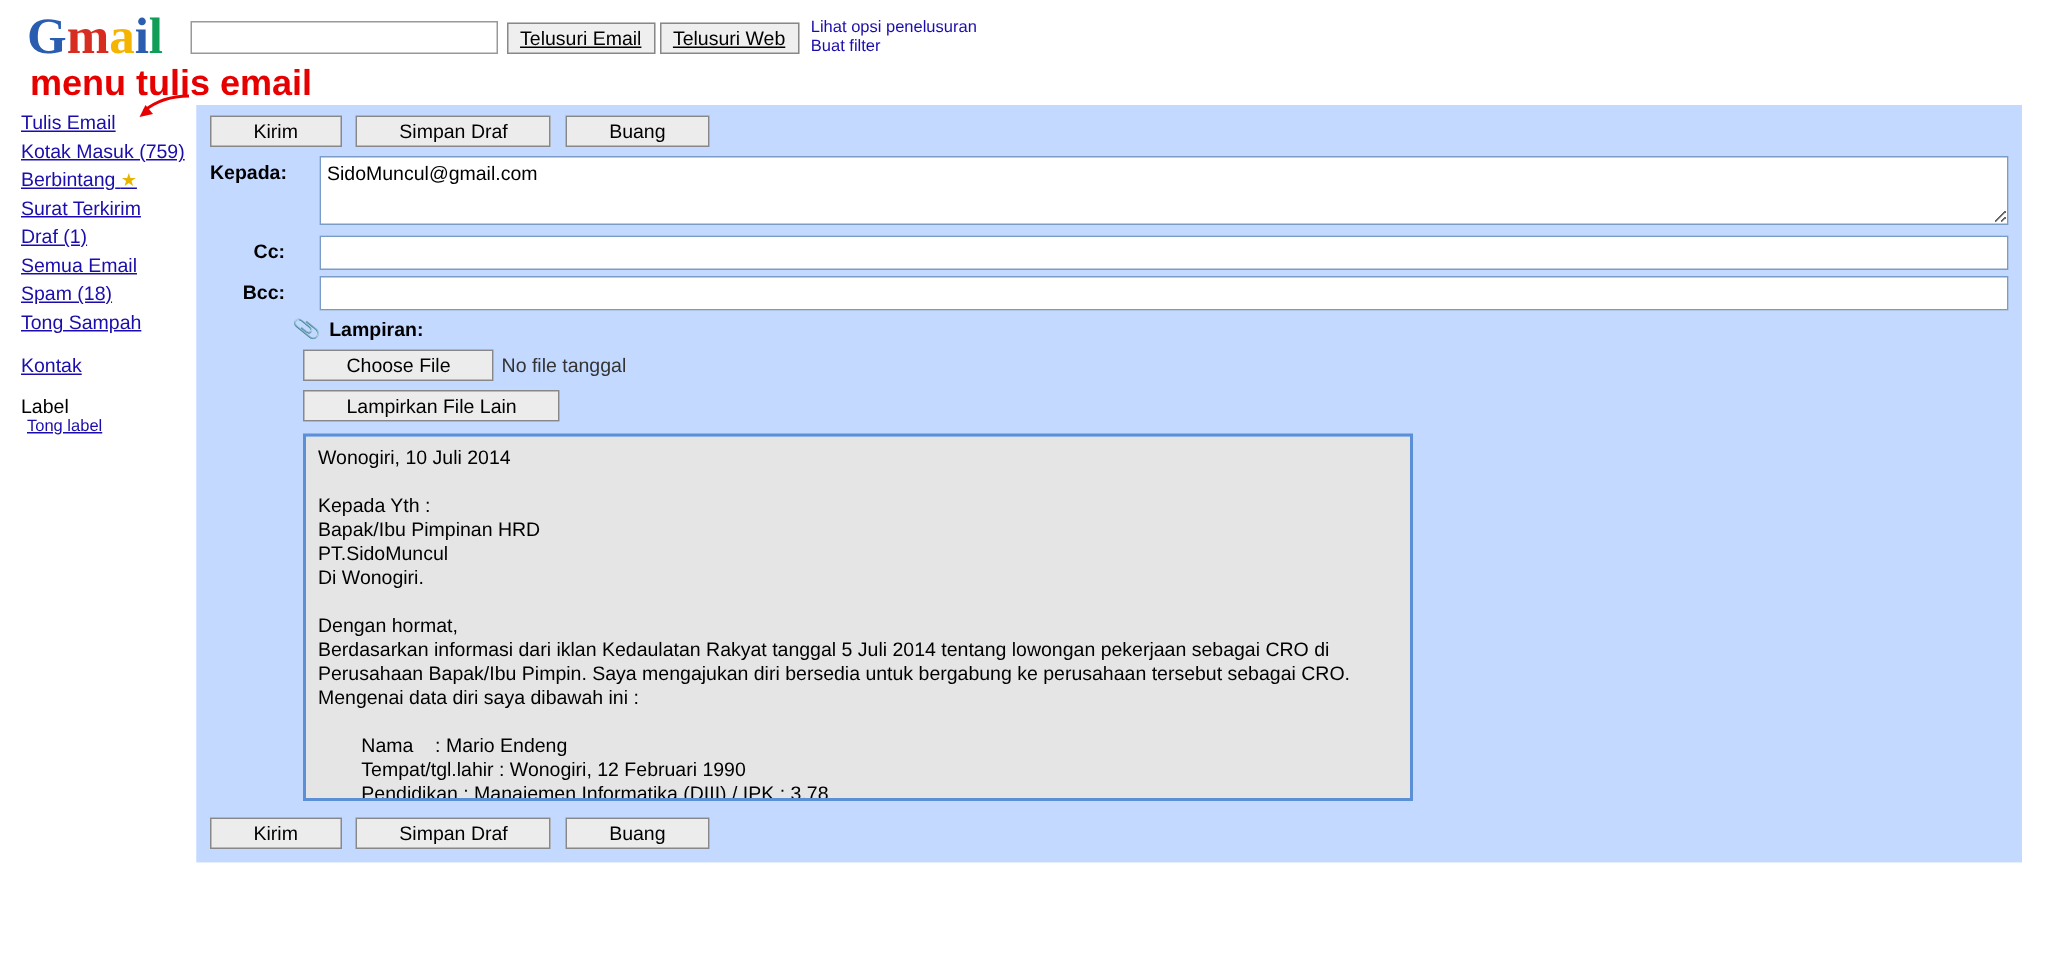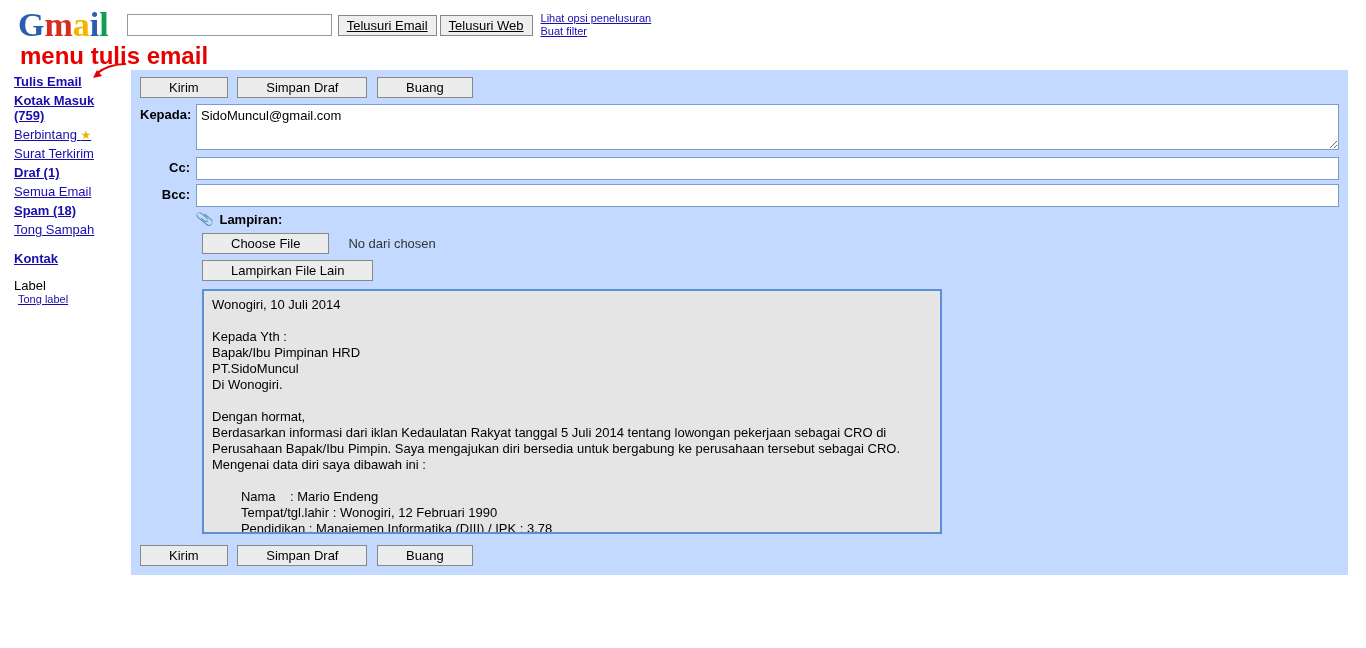--- a/index.html
+++ b/index.html
@@ -40,21 +40,21 @@
     font-size: 13px;
     margin-right: 3px;
     cursor: pointer;
     text-decoration: underline;
   }
   .hdr-links {
     margin-left: 5px;
     font-size: 11px;
     line-height: 13px;
   }
-  .hdr-links a { color: #1a0dab; text-decoration: underline; display: block; cursor: pointer; }
+  .hdr-links a { color: #1a0dab; display: block; cursor: pointer; }
   .annot {
     color: #e60000;
     font-size: 24px;
     font-weight: bold;
     padding-left: 20px;
     margin-top: -4px;
     position: relative;
   }
   .annot-arrow {
     position: absolute;
@@ -73,21 +73,21 @@
     padding: 4px 4px 4px 14px;
     font-size: 13px;
   }
   .sidebar a {
     display: block;
     color: #1a0dab;
     text-decoration: underline;
     margin-bottom: 4px;
     cursor: pointer;
   }
-  .sidebar a.bold { font-weight: bold; }
+  .sidebar a.bold { font-weight: normal; }
   .sidebar .section { margin-top: 14px; }
   .sidebar .label-txt { color: #000; margin-top: 12px; }
   .sidebar .edit-lbl { font-size: 11px; margin-left: 4px; }
   .star { color: #e8b400; font-size: 12px; }
   .compose-area {
     flex: 1;
     background: #c3d9ff;
     border: 1px solid #c3d9ff;
     padding: 6px 8px 8px 8px;
   }
@@ -99,20 +99,21 @@
     border: 1px solid #888;
     padding: 2px 28px;
     font-size: 13px;
     margin-right: 6px;
     cursor: pointer;
   }
   .form-row {
     display: flex;
     align-items: flex-start;
     margin-bottom: 4px;
+    gap: 17px;
   }
   .form-label {
     width: 56px;
     text-align: right;
     font-weight: bold;
     padding-right: 6px;
     padding-top: 3px;
     font-size: 13px;
   }
   .form-field {
@@ -141,21 +142,21 @@
     font-size: 14px;
     transform: rotate(-10deg);
     display: inline-block;
     color: #333;
   }
   .file-row {
     margin-left: 62px;
     margin-bottom: 6px;
     display: flex;
     align-items: center;
-    gap: 17px;
+    gap: 3px;
   }
   .file-row .btn { margin-right: 2px; }
   .nofile { color: #333; font-size: 13px; }
   .more-attach {
     margin-left: 62px;
     margin-bottom: 8px;
   }
   .body-wrap {
     margin-left: 62px;
   }
@@ -247,21 +248,21 @@
 
 
     <div class="attach-row">
       <div class="form-label" style="font-weight:normal;"></div>
       <span class="clip">📎</span>
       <span class="attach-label">Lampiran:</span>
     </div>
 
     <div class="file-row">
       <button class="btn">Choose File</button>
-      <span class="nofile">No dari chosen</span>
+      <span class="nofile">No file tanggal</span>
     </div>
 
     <div class="more-attach">
       <button class="btn">Lampirkan File Lain</button>
     </div>
 
     <div class="body-wrap">
       <textarea class="body-editor" style="">Wonogiri, 10 Juli 2014
 
 Kepada Yth :

